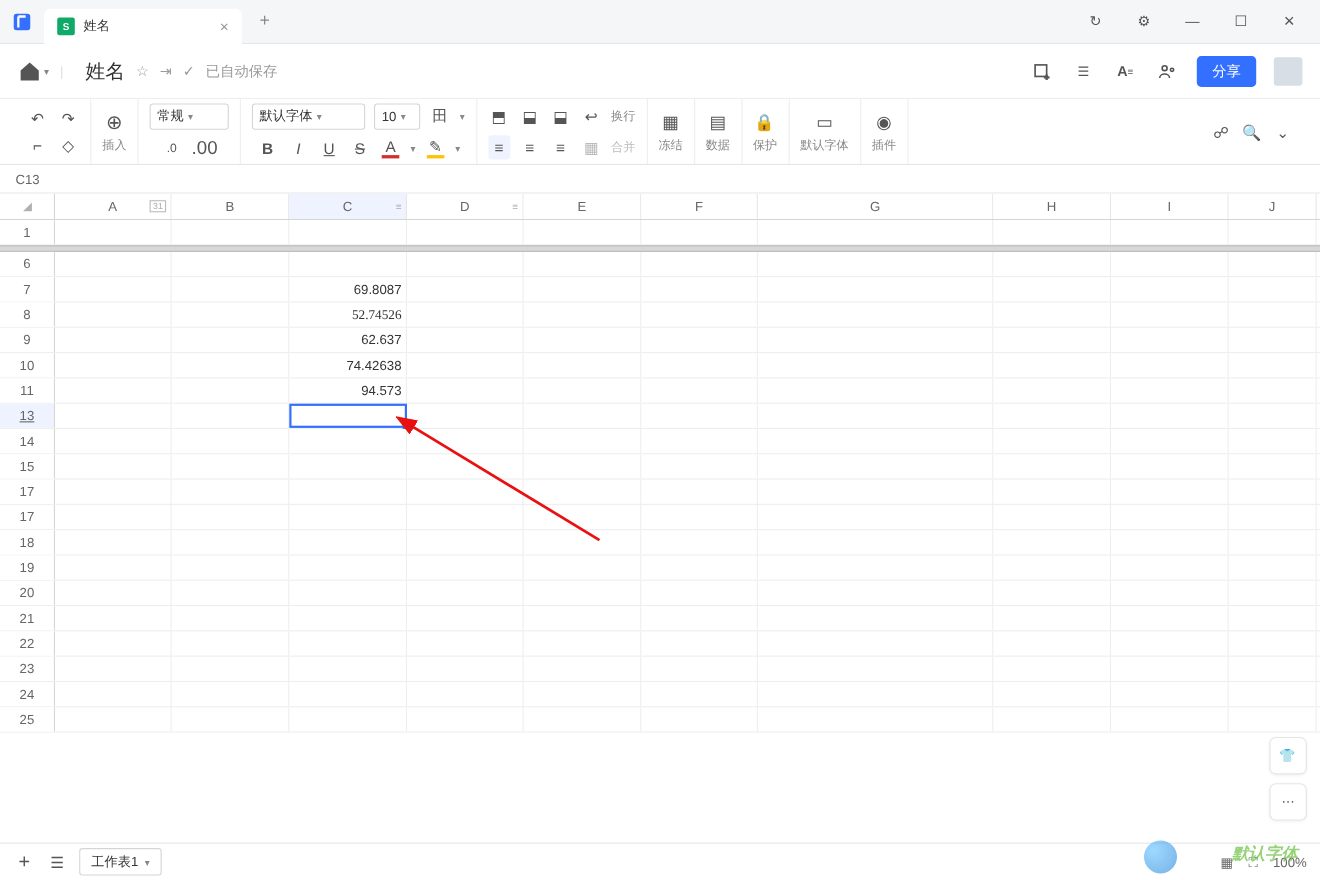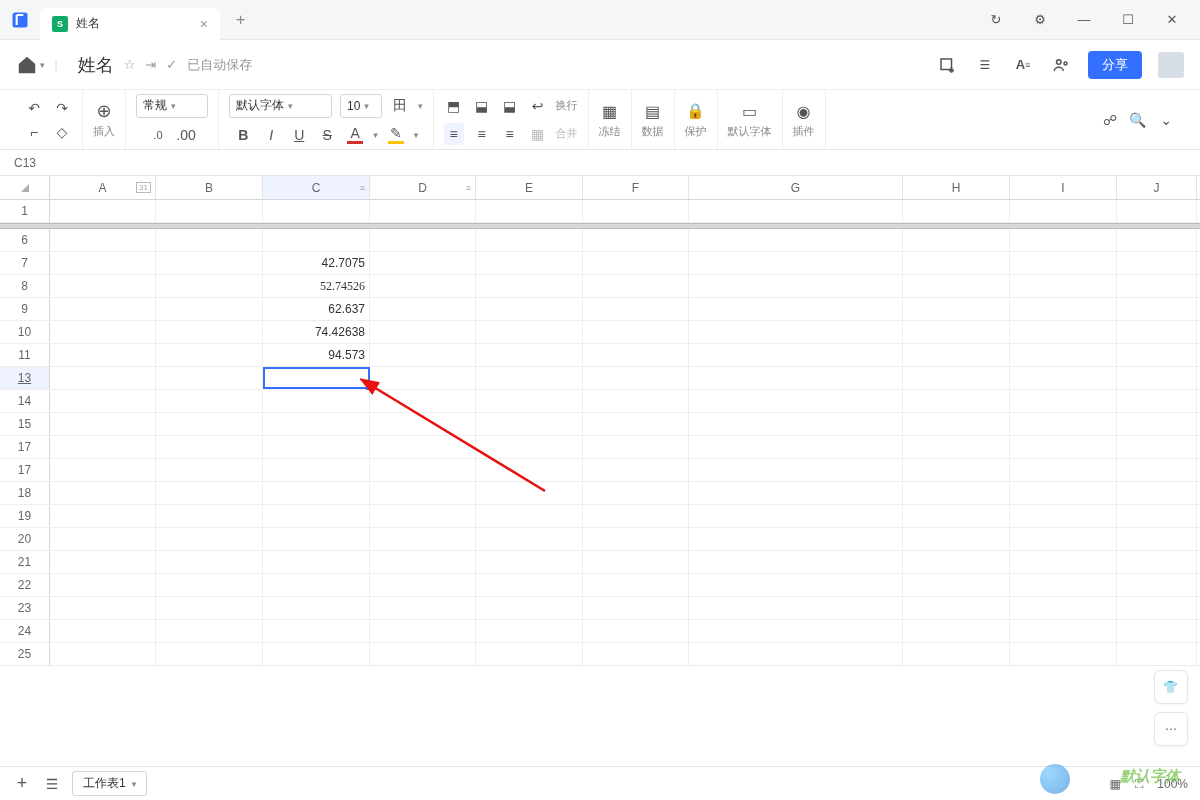--- a/index.html
+++ b/index.html
@@ -137,21 +137,21 @@
     <span class="tbtn" style="font-size:18px">⊕</span>
     <span class="tlabel">插入</span>
   </div>
   <div class="tgroup">
     <div class="dropdown" style="width:72px">
       <span>常规</span>
         <span class="arrow">▾</span>
     </div>
     <div class="trow" style="margin-top:4px">
       <span class="tbtn" style="font-size:11px">.0</span>
-      <span class="tbtn" style="font-size:14px">.00</span>
+      <span class="tbtn" style="font-size:17px">.00</span>
     </div>
   </div>
   <div class="tgroup">
     <div class="trow">
       <div class="dropdown" style="width:103px">
         <span>默认字体</span>
           <span class="arrow">▾</span>
       </div>
       <div class="dropdown" style="width:42px">
         <span>10</span>
@@ -267,21 +267,21 @@
         <div class="cell" style="width: 106px;"></div>
         <div class="cell" style="width: 214px;"></div>
         <div class="cell" style="width: 107px;"></div>
         <div class="cell" style="width: 107px;"></div>
         <div class="cell" style="width: 80px;"></div>
       </div>
       <div class="row">
         <div class="rowh">7</div>
         <div class="cell" style="width: 106px;"></div>
         <div class="cell" style="width: 107px;"></div>
-        <div class="cell" style="width: 107px;">42.7075</div>
+        <div class="cell" style="width: 107px;">69.8087</div>
         <div class="cell" style="width: 106px;"></div>
         <div class="cell" style="width: 107px;"></div>
         <div class="cell" style="width: 106px;"></div>
         <div class="cell" style="width: 214px;"></div>
         <div class="cell" style="width: 107px;"></div>
         <div class="cell" style="width: 107px;"></div>
         <div class="cell" style="width: 80px;"></div>
       </div>
       <div class="row">
         <div class="rowh">8</div>

